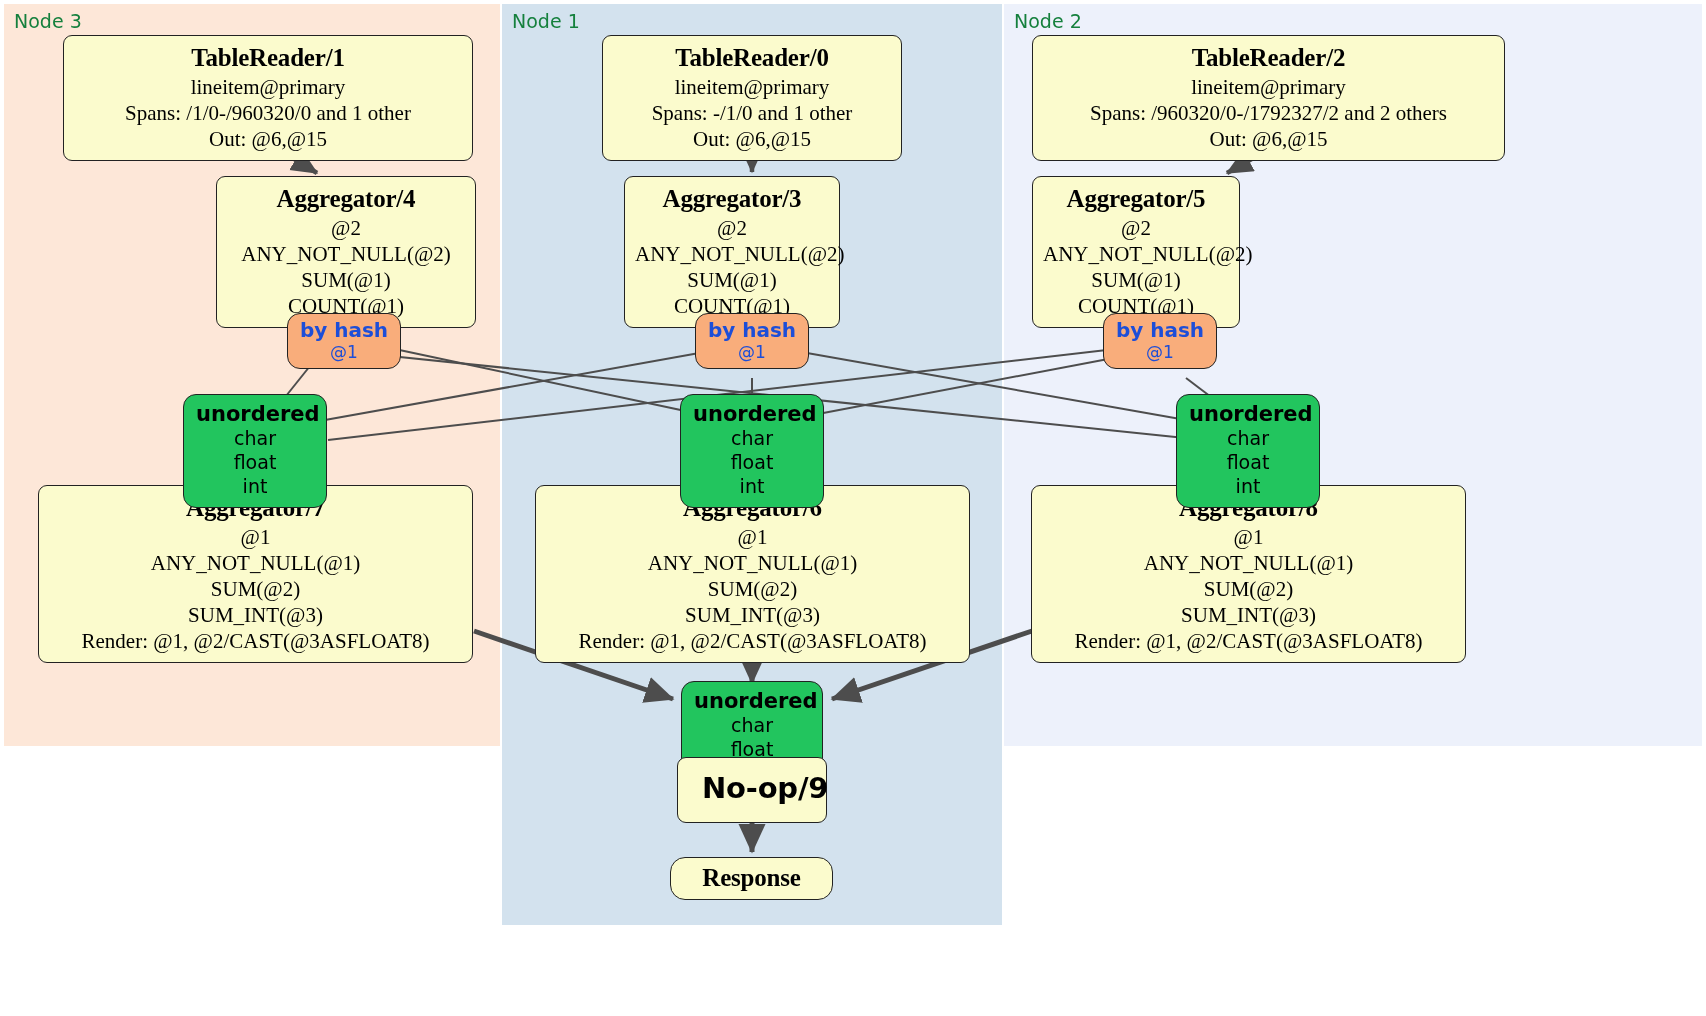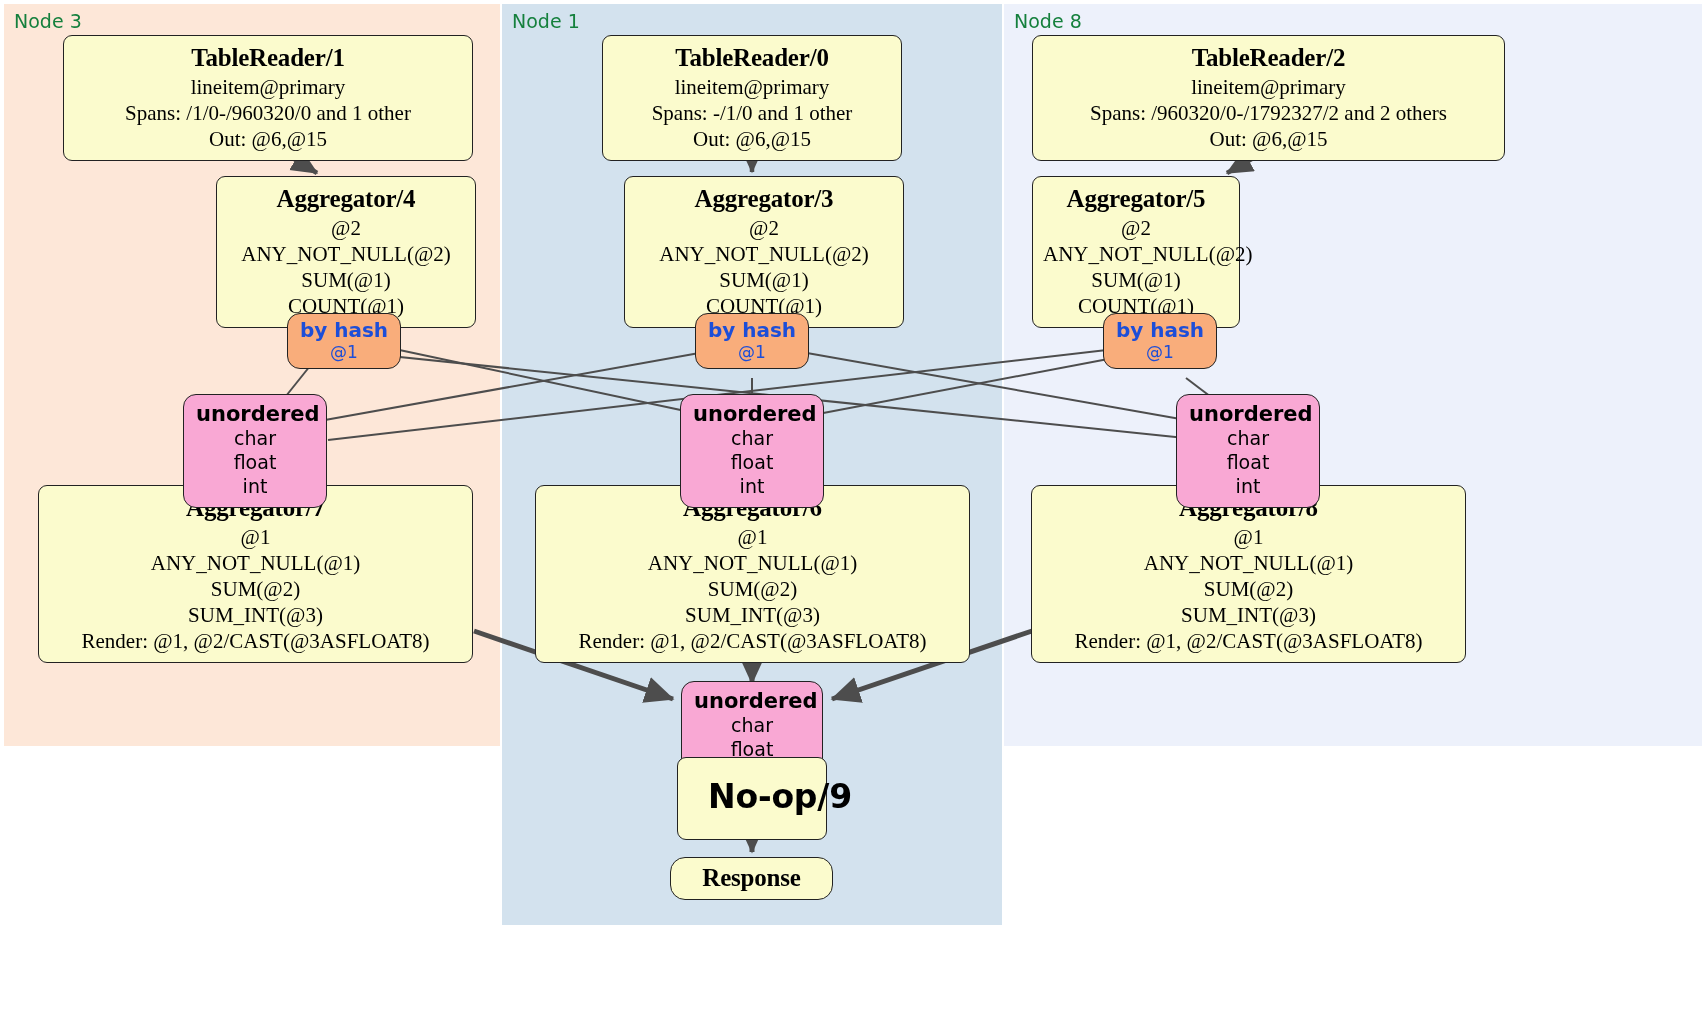--- a/index.html
+++ b/index.html
@@ -63,21 +63,21 @@
     white-space: nowrap;
   }
   .proc .line {
     font-size: 21px;
     white-space: nowrap;
   }
 
   .noop {
     padding: 3px 14px 5px 14px;
   }
-  .noop .title { font-size: 33px; margin: 16px; }
+  .noop .title { font-size: 29px; margin: 10px; }
 
   .response {
     padding: 4px 16px 6px 16px;
     border-radius: 15px;
   }
   .response .title { font-size: 25px; margin: 0; }
 
   
   .router {
     position: absolute;
@@ -97,21 +97,21 @@
   }
   .router .line {
     font-size: 17px;
     white-space: nowrap;
   }
 
   
   .sync {
     position: absolute;
     box-sizing: border-box;
-    background: #f9a8d4;
+    background: #22c55e;
     border: 1.6px solid #222222;
     border-radius: 13px;
     text-align: center;
     padding: 6px 12px 8px 12px;
     color: #000000;
     line-height: 1.26;
   }
   .sync .title {
     font-weight: bold;
     font-size: 21px;
@@ -135,21 +135,21 @@
 
   <div class="cluster z-panel" style="left:4px; top:4px; width:496px; height:742px; background:#fde7d8;">
     <span class="cluster-label">Node 3</span>
   </div>
 
   <div class="cluster z-panel" style="left:502px; top:4px; width:500px; height:921px; background:#d3e2ee;">
     <span class="cluster-label">Node 1</span>
   </div>
 
   <div class="cluster z-panel" style="left:1004px; top:4px; width:698px; height:742px; background:#edf1fb;">
-    <span class="cluster-label">Node 8</span>
+    <span class="cluster-label">Node 2</span>
   </div>
 
   <svg id="edges" class="z-edges" viewBox="0 0 1706 1016">
     <defs>
       <marker id="ah" markerWidth="9" markerHeight="9" refX="7.4" refY="3.4" orient="auto" markerUnits="strokeWidth">
         <path d="M0,0 L7.6,3.4 L0,6.8 z" fill="#4d4d4d"></path>
       </marker>
       <marker id="ah-thick" markerWidth="7" markerHeight="7" refX="5.6" refY="2.7" orient="auto" markerUnits="strokeWidth">
         <path d="M0,0 L5.9,2.7 L0,5.4 z" fill="#4d4d4d"></path>
       </marker>
@@ -219,21 +219,21 @@
   </div>
 
   <div class="proc z-proc" style="left:216px; top:176px; width:260px;">
     <div class="title">Aggregator/4</div>
     <div class="line">@2</div>
     <div class="line">ANY_NOT_NULL(@2)</div>
     <div class="line">SUM(@1)</div>
     <div class="line">COUNT(@1)</div>
   </div>
 
-  <div class="proc z-proc" style="left:624px; top:176px; width:280px;">
+  <div class="proc z-proc" style="left:624px; top:176px; width:216px;">
     <div class="title">Aggregator/3</div>
     <div class="line">@2</div>
     <div class="line">ANY_NOT_NULL(@2)</div>
     <div class="line">SUM(@1)</div>
     <div class="line">COUNT(@1)</div>
   </div>
 
   <div class="proc z-proc" style="left:1032px; top:176px; width:208px;text-align:center;">
     <div class="title">Aggregator/5</div>
     <div class="line">@2</div>

